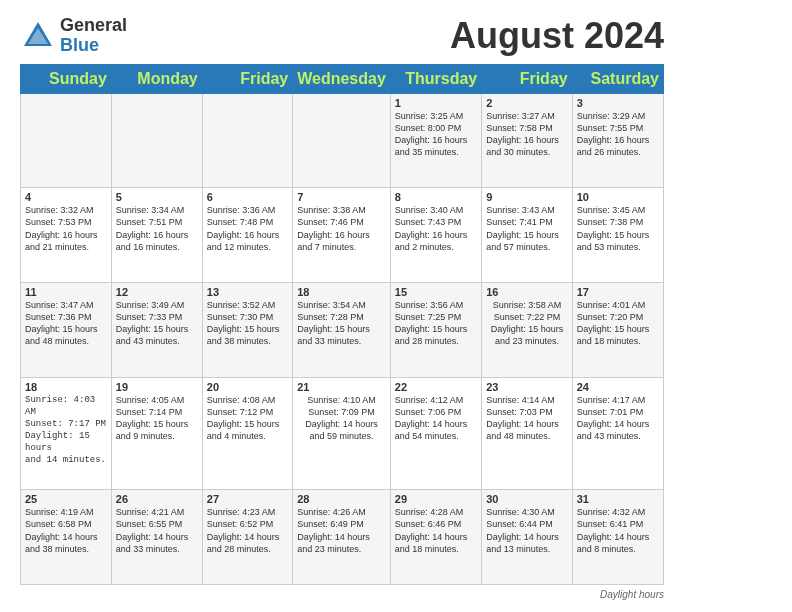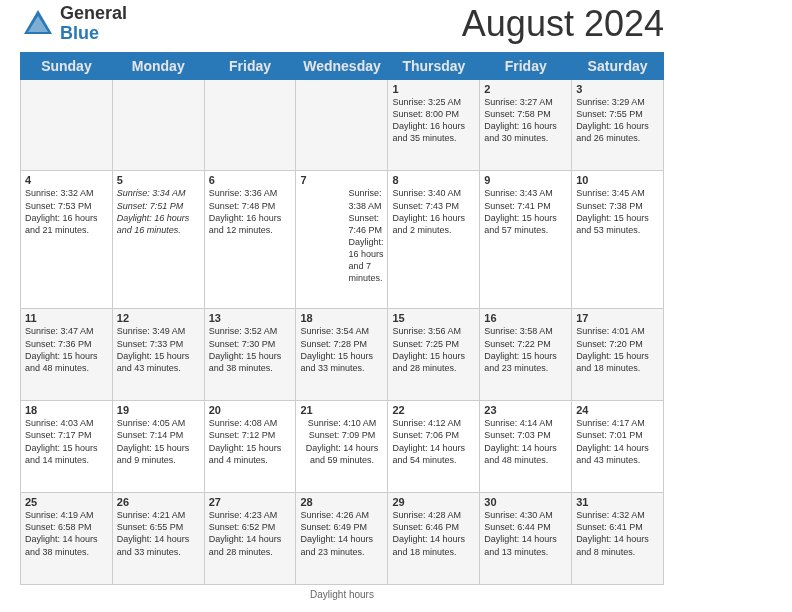--- a/index.html
+++ b/index.html
@@ -6,21 +6,21 @@
     body {
       font-family: Arial, sans-serif;
       background: #fff;
       width: 792px;
       min-height: 612px;
       overflow: hidden;
     }
     .page {
       width: 684px;
       min-height: 612px;
-      padding: 4px 20px 12px 20px;
+      padding: 16px 20px 12px 20px;
       display: flex;
       flex-direction: column;
     }
     .header-row {
       display: flex;
       justify-content: space-between;
       align-items: flex-start;
       margin-bottom: 8px;
     }
     .logo {
@@ -46,41 +46,41 @@
     .logo-icon {
       width: 36px;
       height: 36px;
       margin-right: 4px;
     }
     .title-block {
       text-align: right;
     }
     .month-title {
       font-size: 36px;
-      font-weight: normal;
+      font-weight: bold;
       color: #333;
       line-height: 1.1;
     }
     .location-title {
       font-size: 16px;
       color: #333;
       font-style: italic;
     }
     .calendar-table {
       width: 100%;
       border-collapse: collapse;
       flex: 1;
     }
     .calendar-table th {
       background: #2979b8;
-      color: #e5e5e5;
-      font-size: 14px;
+      color: #bef264;
+      font-size: 16px;
       font-weight: bold;
       padding: 5px 4px;
-      text-align: center;
+      text-align: right;
       border: 1px solid #2979b8;
     }
     .calendar-table td {
       border: 1px solid #ccc;
       vertical-align: top;
       padding: 3px 4px;
       font-size: 9.5px;
       color: #333;
       width: calc(100% / 7);
       min-height: 70px;
@@ -103,21 +103,22 @@
       line-height: 1.35;
       color: #333;
     }
     .empty-cell {
       background: #f5f5f5;
     }
     .footer-note {
       font-size: 10px;
       color: #666;
       margin-top: 4px;
-      text-align: center;
+      text-align: right;
+      font-style: italic;
     }
   </style>
 </head>
 <body>
 
 <div class="page">
   <div class="header-row">
     <div class="logo">
       <svg class="logo-icon" viewBox="0 0 36 36">
         <polygon points="18,4 32,28 4,28" fill="#2979b8"></polygon>
@@ -176,35 +177,35 @@
         <tr>
           <td>
             <span class="day-num">4</span>
             <div class="day-info" style="white-space: pre-line;">Sunrise: 3:32 AM
 Sunset: 7:53 PM
 Daylight: 16 hours
 and 21 minutes.</div>
           </td>
           <td>
             <span class="day-num">5</span>
-            <div class="day-info" style="white-space: pre-line; font-style: italic;">Sunrise: 3:34 AM
+            <div class="day-info" style="white-space: pre-line;">Sunrise: 3:34 AM
 Sunset: 7:51 PM
 Daylight: 16 hours
 and 16 minutes.</div>
           </td>
           <td>
             <span class="day-num">6</span>
             <div class="day-info" style="white-space: pre-line;">Sunrise: 3:36 AM
 Sunset: 7:48 PM
 Daylight: 16 hours
 and 12 minutes.</div>
           </td>
           <td>
             <span class="day-num">7</span>
-            <div class="day-info" style="white-space: pre-line; margin-left: 48px;">Sunrise: 3:38 AM
+            <div class="day-info" style="white-space: pre-line;">Sunrise: 3:38 AM
 Sunset: 7:46 PM
 Daylight: 16 hours
 and 7 minutes.</div>
           </td>
           <td>
             <span class="day-num">8</span>
             <div class="day-info" style="white-space: pre-line;">Sunrise: 3:40 AM
 Sunset: 7:43 PM
 Daylight: 16 hours
 and 2 minutes.</div>
@@ -255,37 +256,37 @@
           </td>
           <td>
             <span class="day-num">15</span>
             <div class="day-info" style="white-space: pre-line;">Sunrise: 3:56 AM
 Sunset: 7:25 PM
 Daylight: 15 hours
 and 28 minutes.</div>
           </td>
           <td>
             <span class="day-num">16</span>
-            <div class="day-info" style="white-space: pre-line;">Sunrise: 3:58 AM
+            <div class="day-info" style="white-space: pre-line; text-align: center;">Sunrise: 3:58 AM
 Sunset: 7:22 PM
 Daylight: 15 hours
 and 23 minutes.</div>
           </td>
           <td>
             <span class="day-num">17</span>
             <div class="day-info" style="white-space: pre-line;">Sunrise: 4:01 AM
 Sunset: 7:20 PM
 Daylight: 15 hours
 and 18 minutes.</div>
           </td>
         </tr>
         <tr>
           <td>
             <span class="day-num">18</span>
-            <div class="day-info" style="white-space: pre-line;">Sunrise: 4:03 AM
+            <div class="day-info" style="white-space: pre-line; font-family: Liberation Mono, monospace;">Sunrise: 4:03 AM
 Sunset: 7:17 PM
 Daylight: 15 hours
 and 14 minutes.</div>
           </td>
           <td>
             <span class="day-num">19</span>
             <div class="day-info" style="white-space: pre-line;">Sunrise: 4:05 AM
 Sunset: 7:14 PM
 Daylight: 15 hours
 and 9 minutes.</div>

